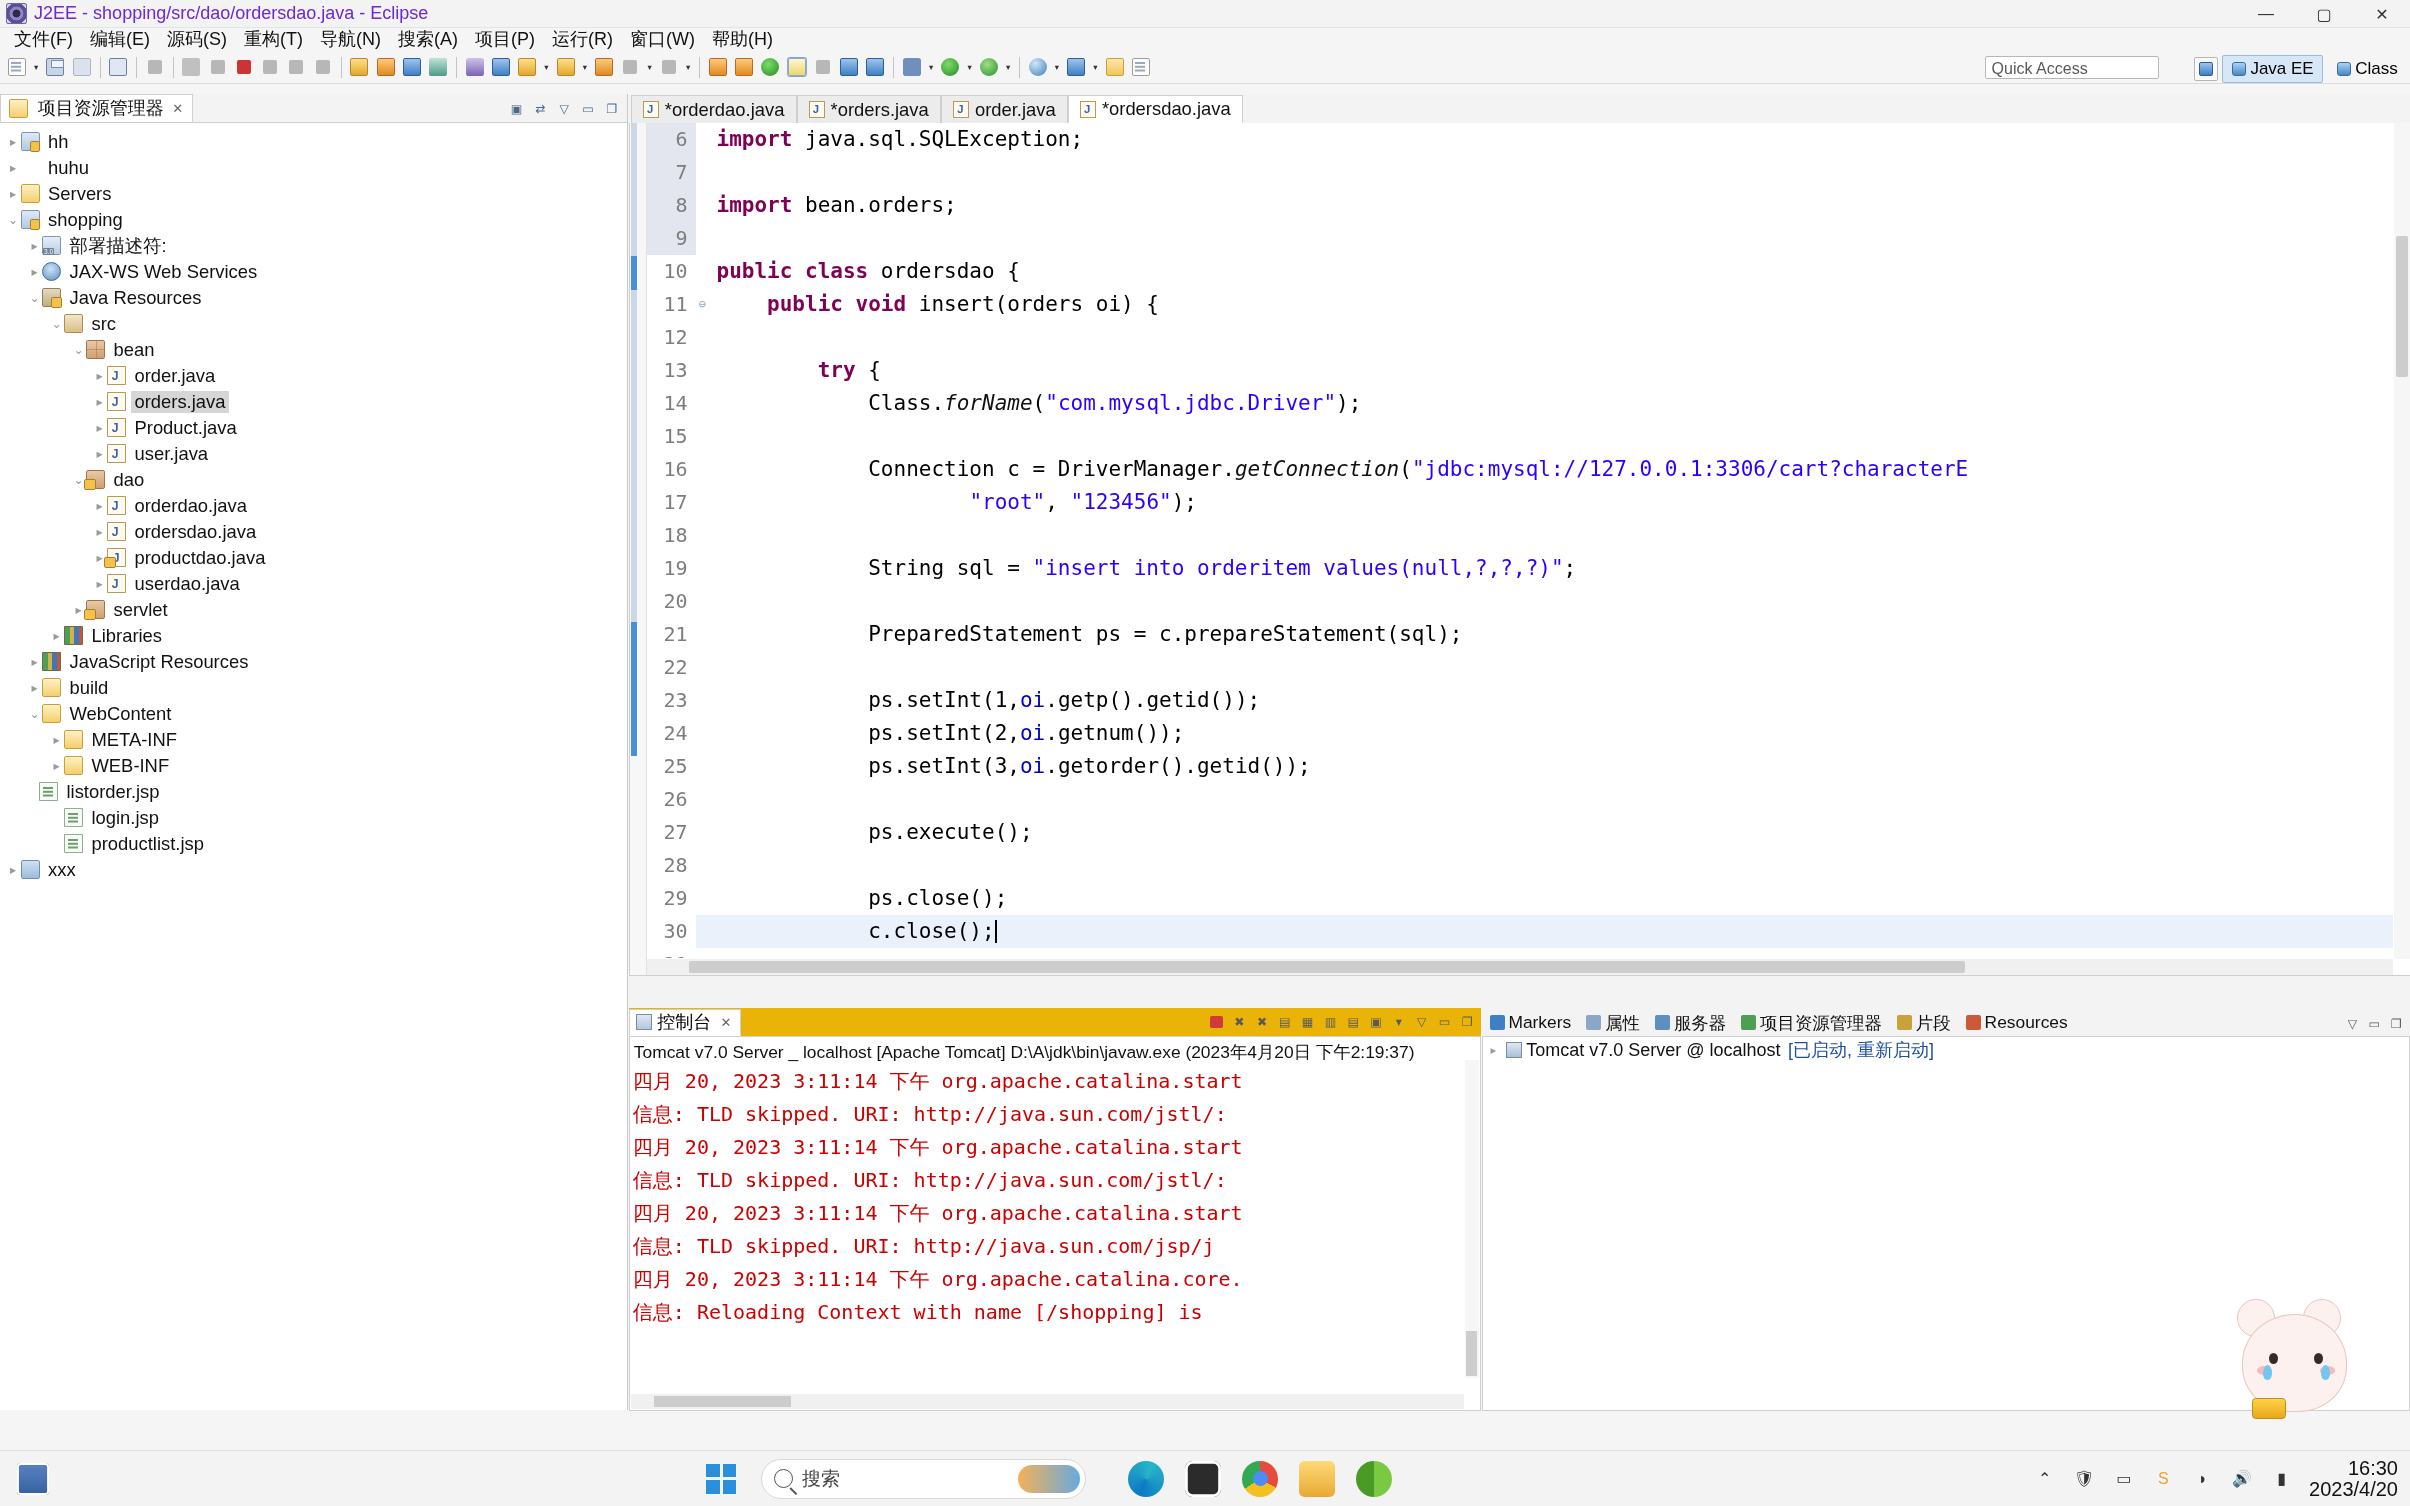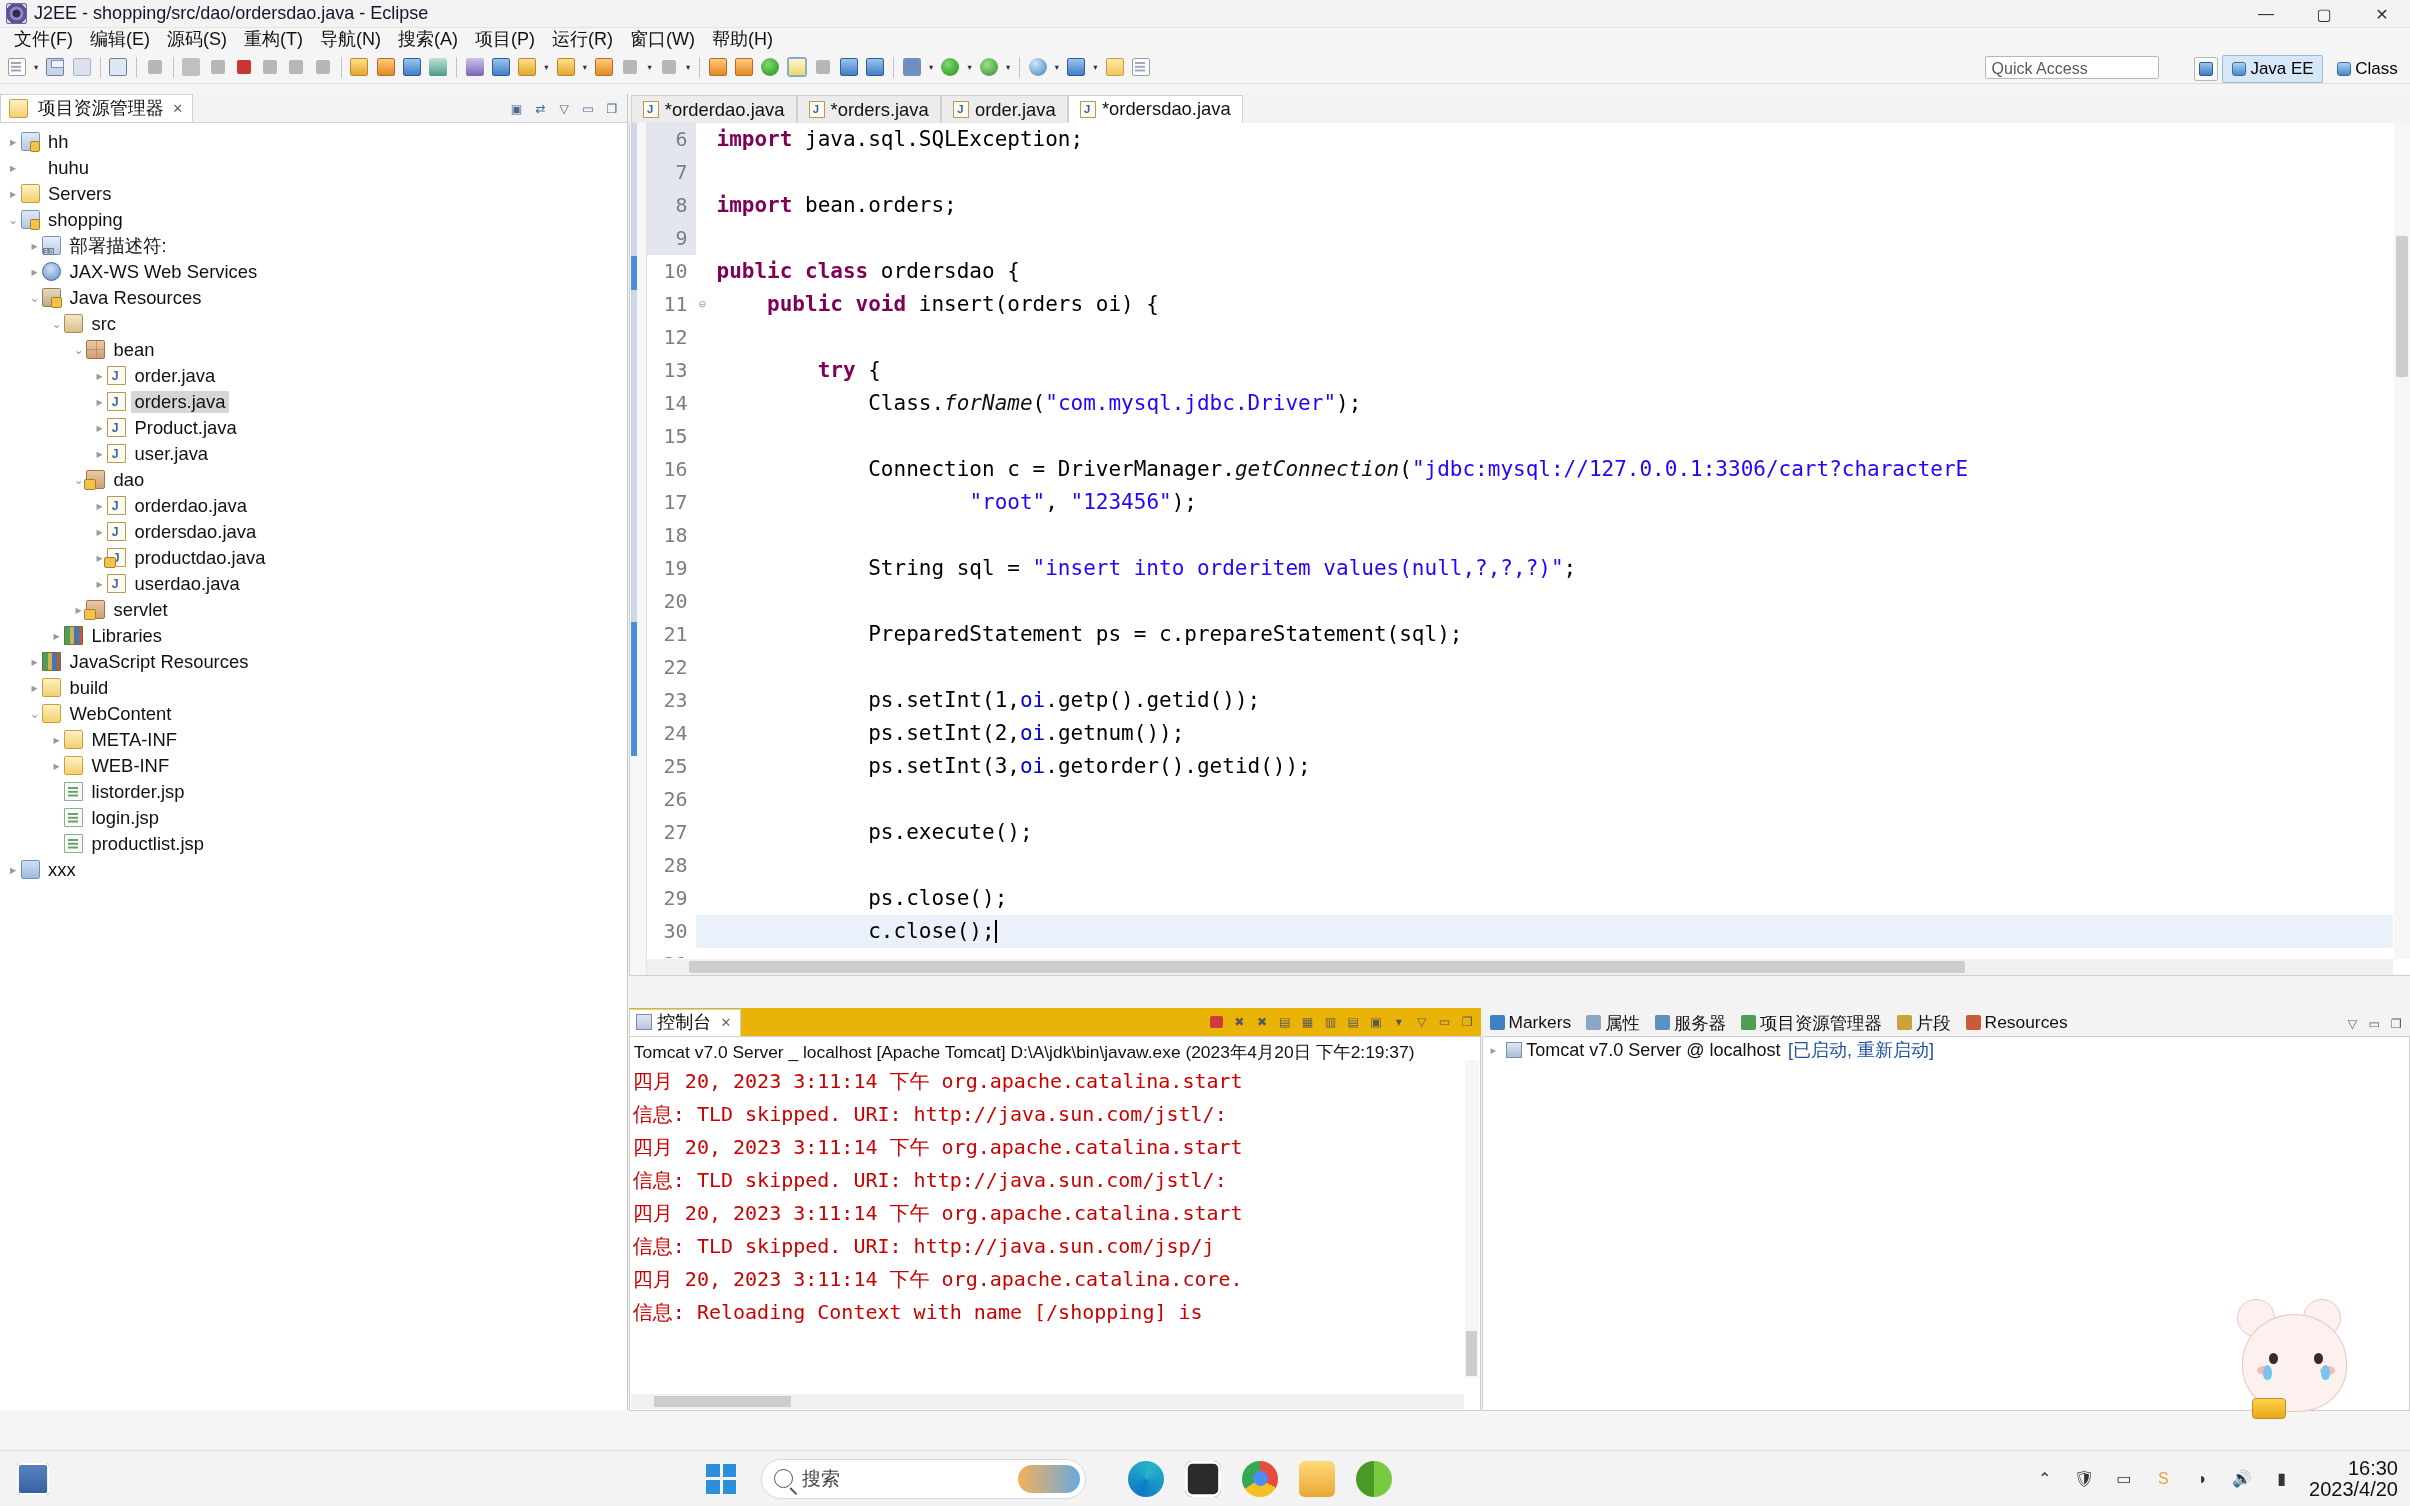--- a/index.html
+++ b/index.html
@@ -19,21 +19,21 @@
     position:absolute; left:0; top:0; width:2411px; height:28px;
     background:#f3f3f3; display:flex; align-items:center;
     border-bottom:0.9px solid #e4e4e4;
   }
   .title-icon {
     width:21px; height:21px; margin:0 7.5px 0 5.6px; flex:none;
     border-radius:2.8px;
     background:radial-gradient(circle at 50% 50%, #2b2b4a 0 26%, #8e86c0 28% 46%, #5b4f96 48% 70%, #d9d6ea 72% 100%);
     box-shadow:inset 0 0 0 0.9px #6d659f;
   }
-  .title-text { font-size:18px; color:#0f172a; white-space:nowrap; }
+  .title-text { font-size:18px; color:#6d28d9; white-space:nowrap; }
   .win-buttons { position:absolute; right:0; top:0; height:28px; display:flex; }
   .win-btn {
     width:58px; height:28px; display:flex; align-items:center; justify-content:center;
     font-size:16px; color:#333;
   }
 
   
   .menubar {
     position:absolute; left:0; top:28px; width:2411px; height:22.6px;
     background:#f5f5f5; display:flex; align-items:center; padding-left:5.6px;
@@ -598,21 +598,21 @@
         <div class="row" style="padding-left: 49px;">
           <span class="twisty">▸</span>
           <span class="ti folderop"></span>
           <span class="lbl">META-INF</span>
         </div>
         <div class="row" style="padding-left: 49px;">
           <span class="twisty">▸</span>
           <span class="ti folderop"></span>
           <span class="lbl">WEB-INF</span>
         </div>
-        <div class="row" style="padding-left: 49px;">
+        <div class="row" style="padding-left: 24px;">
           <span class="twisty none">·</span>
           <span class="ti jsp"></span>
           <span class="lbl">listorder.jsp</span>
         </div>
         <div class="row" style="padding-left: 49px;">
           <span class="twisty none">·</span>
           <span class="ti jsp"></span>
           <span class="lbl">login.jsp</span>
         </div>
         <div class="row" style="padding-left: 49px;">

